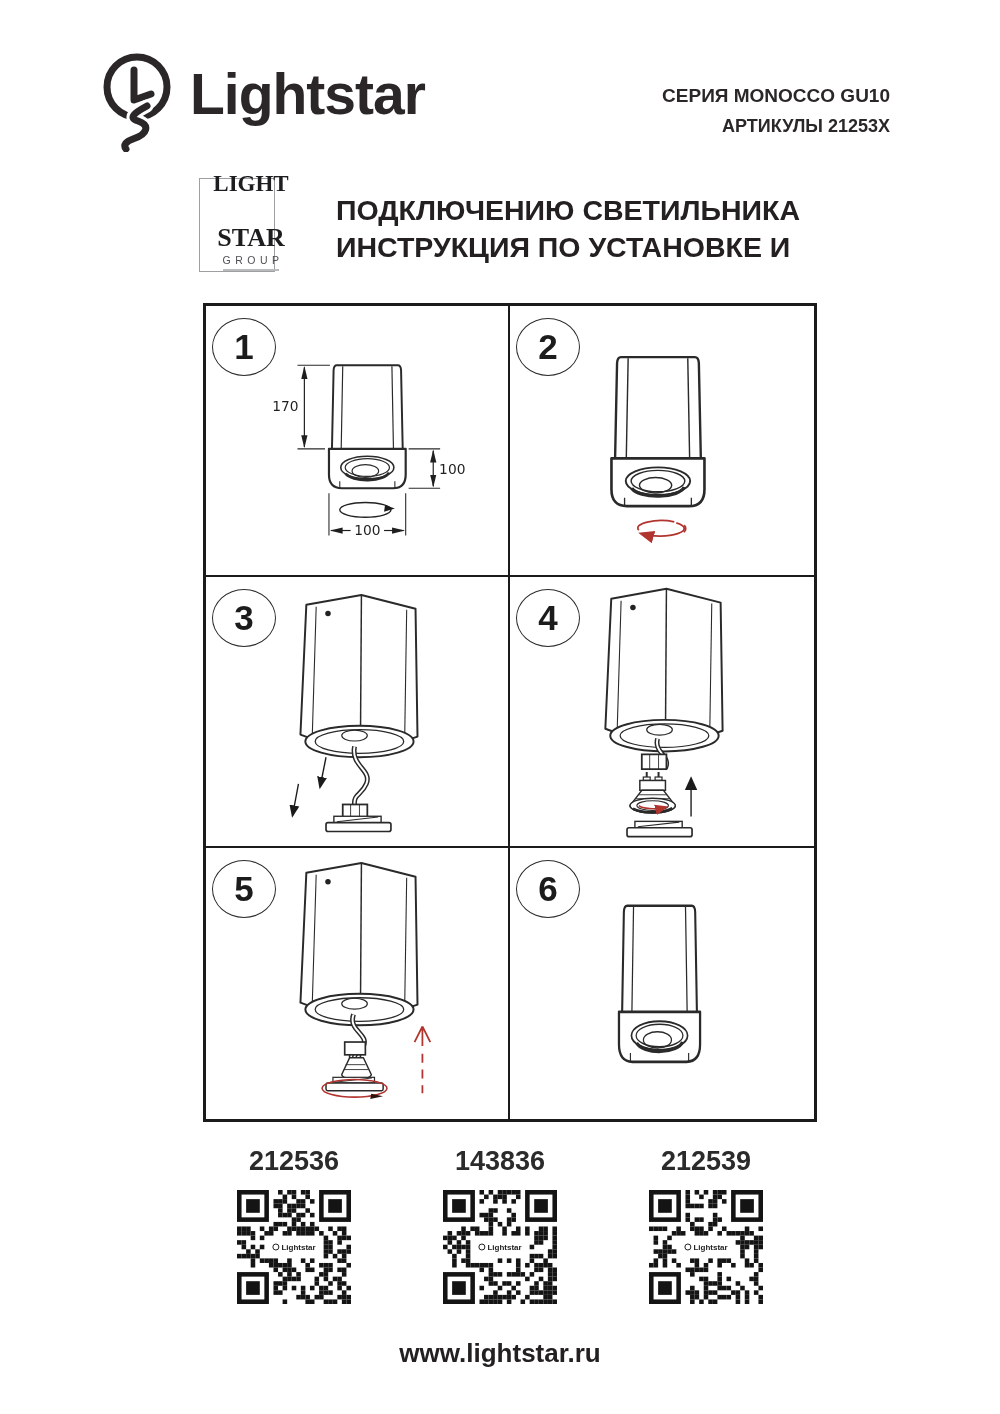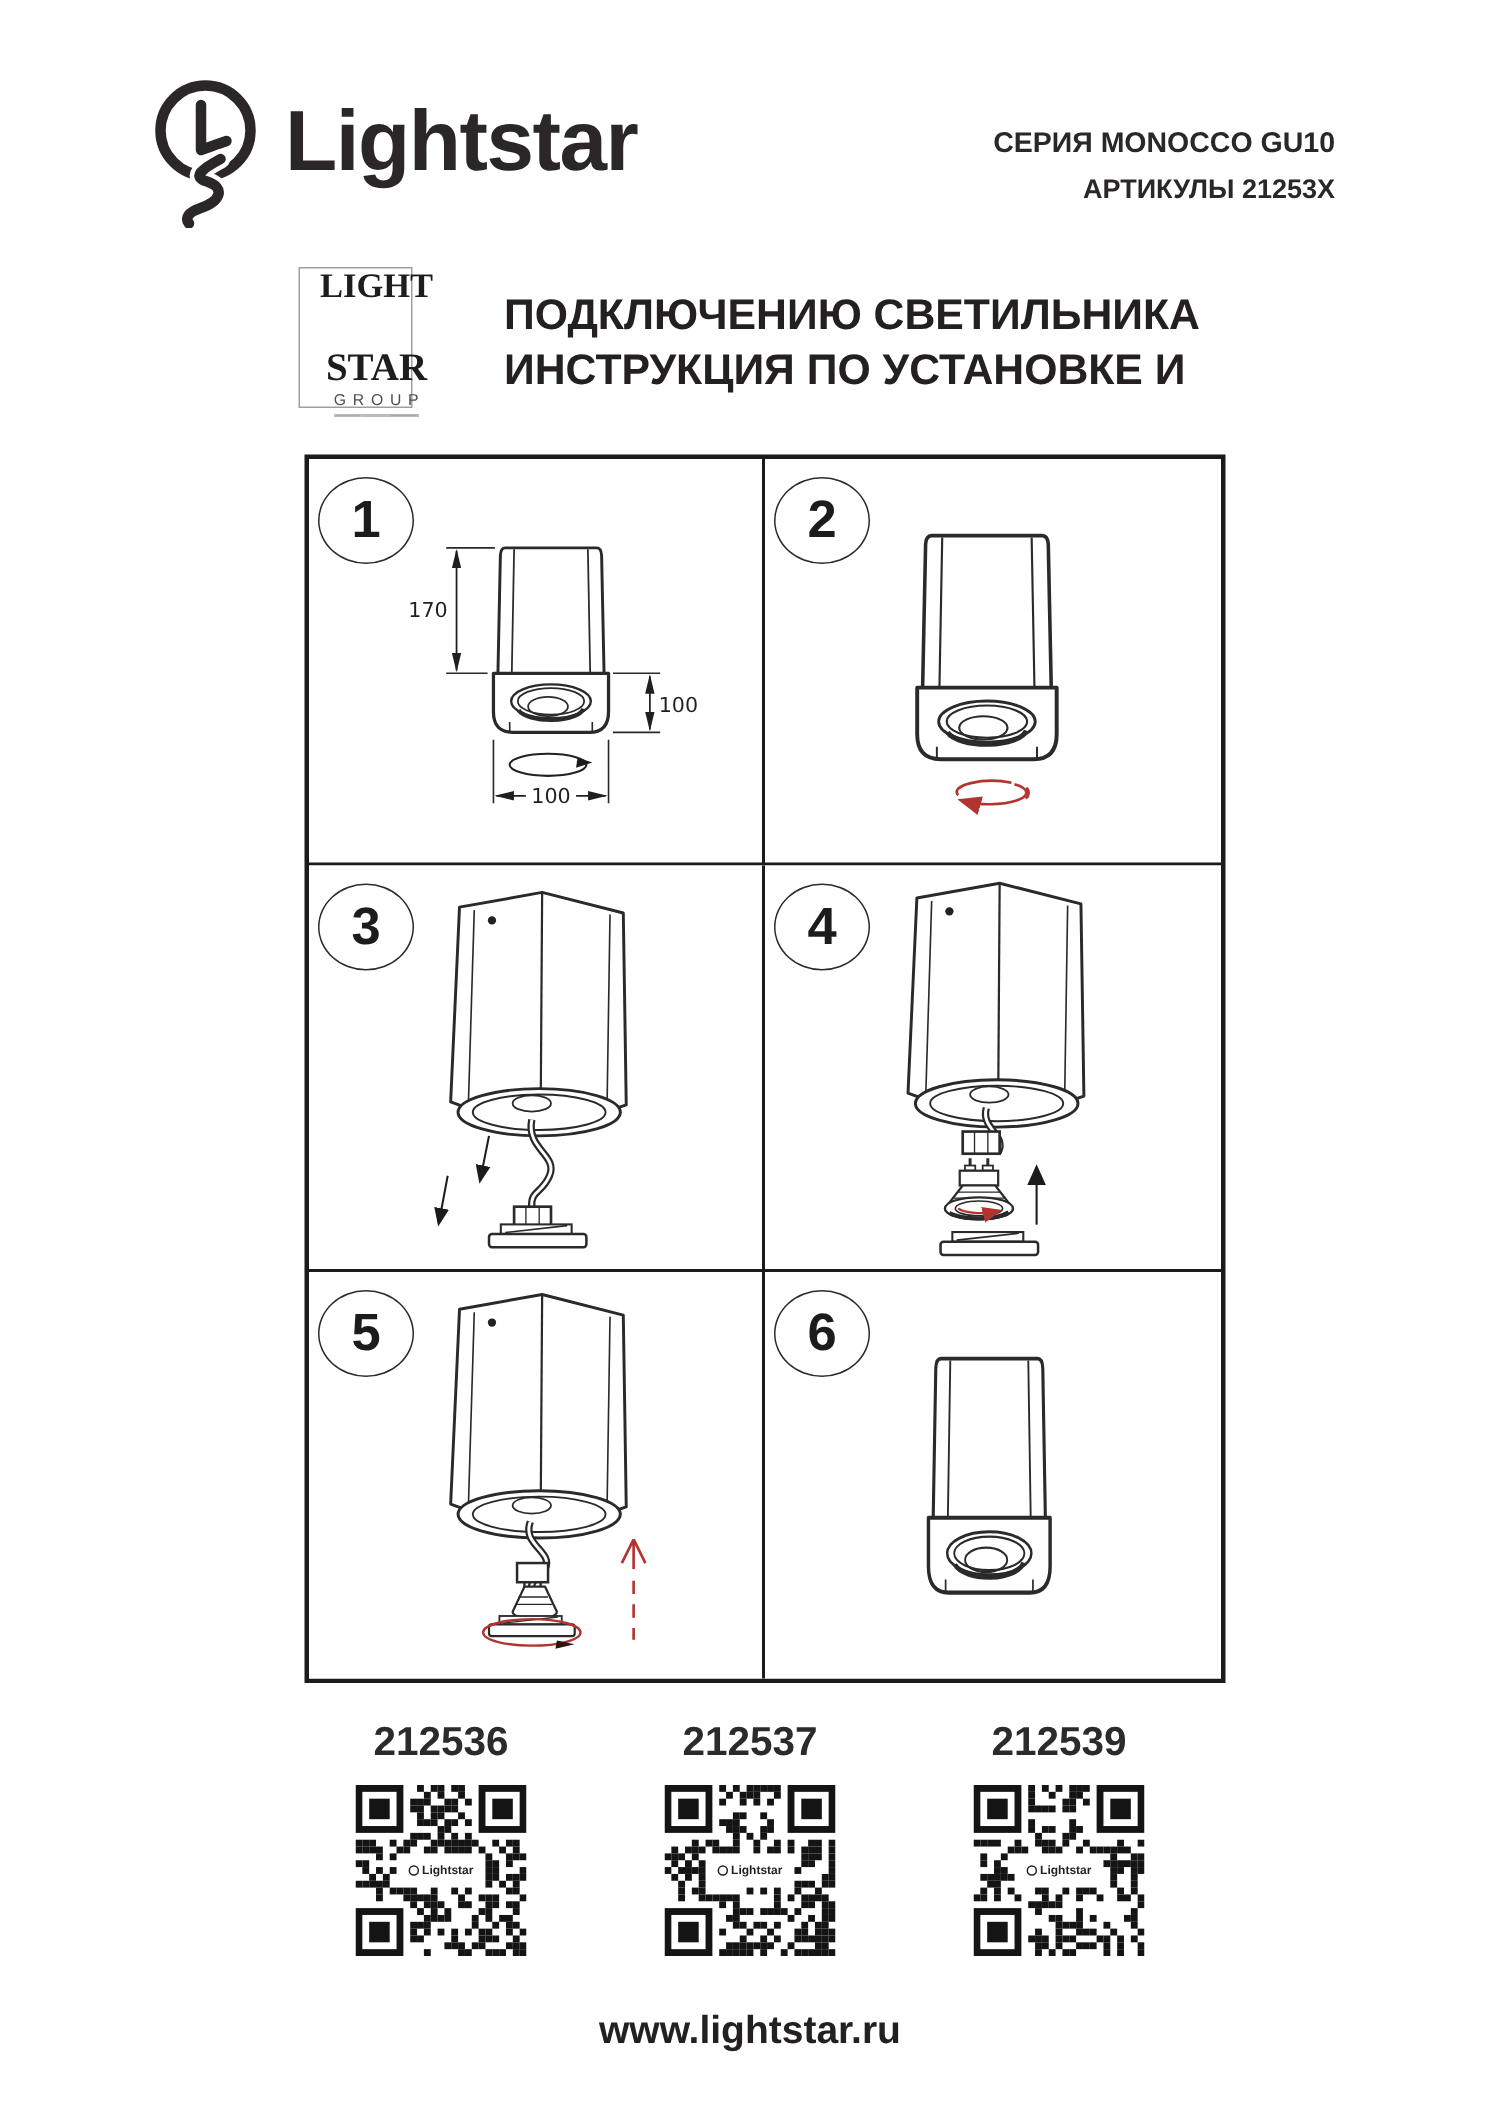--- a/index.html
+++ b/index.html
@@ -11,21 +11,21 @@
   .logo{left:98px;top:50px;display:flex;align-items:flex-start;}
   .logo svg{display:block;}
   .wordmark{font-size:57px;font-weight:bold;letter-spacing:-1px;line-height:1;
             margin:16px 0 0 14px;color:#2b2728;}
   .series{top:82px;right:110px;text-align:right;color:#2b2728;}
   .series .s1{font-size:19px;font-weight:bold;line-height:28px;}
   .series .s2{font-size:18px;font-weight:bold;line-height:33px;}
 
   .badge{left:199px;top:178px;width:76px;height:94px;border:1px solid #9d9fa2;
          box-sizing:border-box;display:flex;flex-direction:column;align-items:center;
-         justify-content:center;padding-top:7px;background:#fff;padding-left:28px;}
+         justify-content:flex-end;padding-top:7px;background:#fff;padding-left:28px;}
   .badge .b1{font-family:"Liberation Serif",serif;font-weight:bold;font-size:23px;line-height:21px;color:#1d1d1f;}
   .badge .b2{font-family:"Liberation Serif",serif;font-weight:bold;font-size:26px;line-height:24px;color:#1d1d1f;margin-top:32px;}
   .badge .b3{font-size:10.5px;letter-spacing:4.5px;color:#4f4f52;margin:4px 0 0 4px;}
   .flag{width:56px;height:7px;margin-top:3px;display:flex;}
   .flag i{flex:1;display:block;border:0.5px solid #b9bbbd;}
   .flag i:nth-child(1){background:#55a157;border-right:none;}
   .flag i:nth-child(2){background:#ffffff;}
   .flag i:nth-child(3){background:#a84440;border-left:none;}
 
   .doc-title{left:336px;top:192px;font-size:28.5px;font-weight:bold;line-height:37px;color:#242021;}
@@ -452,21 +452,21 @@
             <rect x="4.5" y="85.5" width="22.5" height="22.5" fill="#fff"></rect>
             <rect x="9" y="90" width="13.5" height="13.5" fill="#141414"></rect>
           </svg></div>
       <div class="qr-label">
           <span class="dot"></span>
           <span>Lightstar</span>
         </div>
     </div>
   </div>
   <div class="qr-col">
-    <div class="art">212537</div>
+    <div class="art">143836</div>
     <div class="qr">
       <div class="qr-matrix" style="width:100%;height:100%"><svg viewBox="0 0 112.5 112.5" width="100%" height="100%">
             <rect x="36" y="0" width="4.5" height="4.5" fill="#141414"></rect>
             <rect x="45" y="0" width="4.5" height="4.5" fill="#141414"></rect>
             <rect x="54" y="0" width="4.5" height="4.5" fill="#141414"></rect>
             <rect x="58.5" y="0" width="4.5" height="4.5" fill="#141414"></rect>
             <rect x="63" y="0" width="4.5" height="4.5" fill="#141414"></rect>
             <rect x="67.5" y="0" width="4.5" height="4.5" fill="#141414"></rect>
             <rect x="72" y="0" width="4.5" height="4.5" fill="#141414"></rect>
             <rect x="40.5" y="4.5" width="4.5" height="4.5" fill="#141414"></rect>

